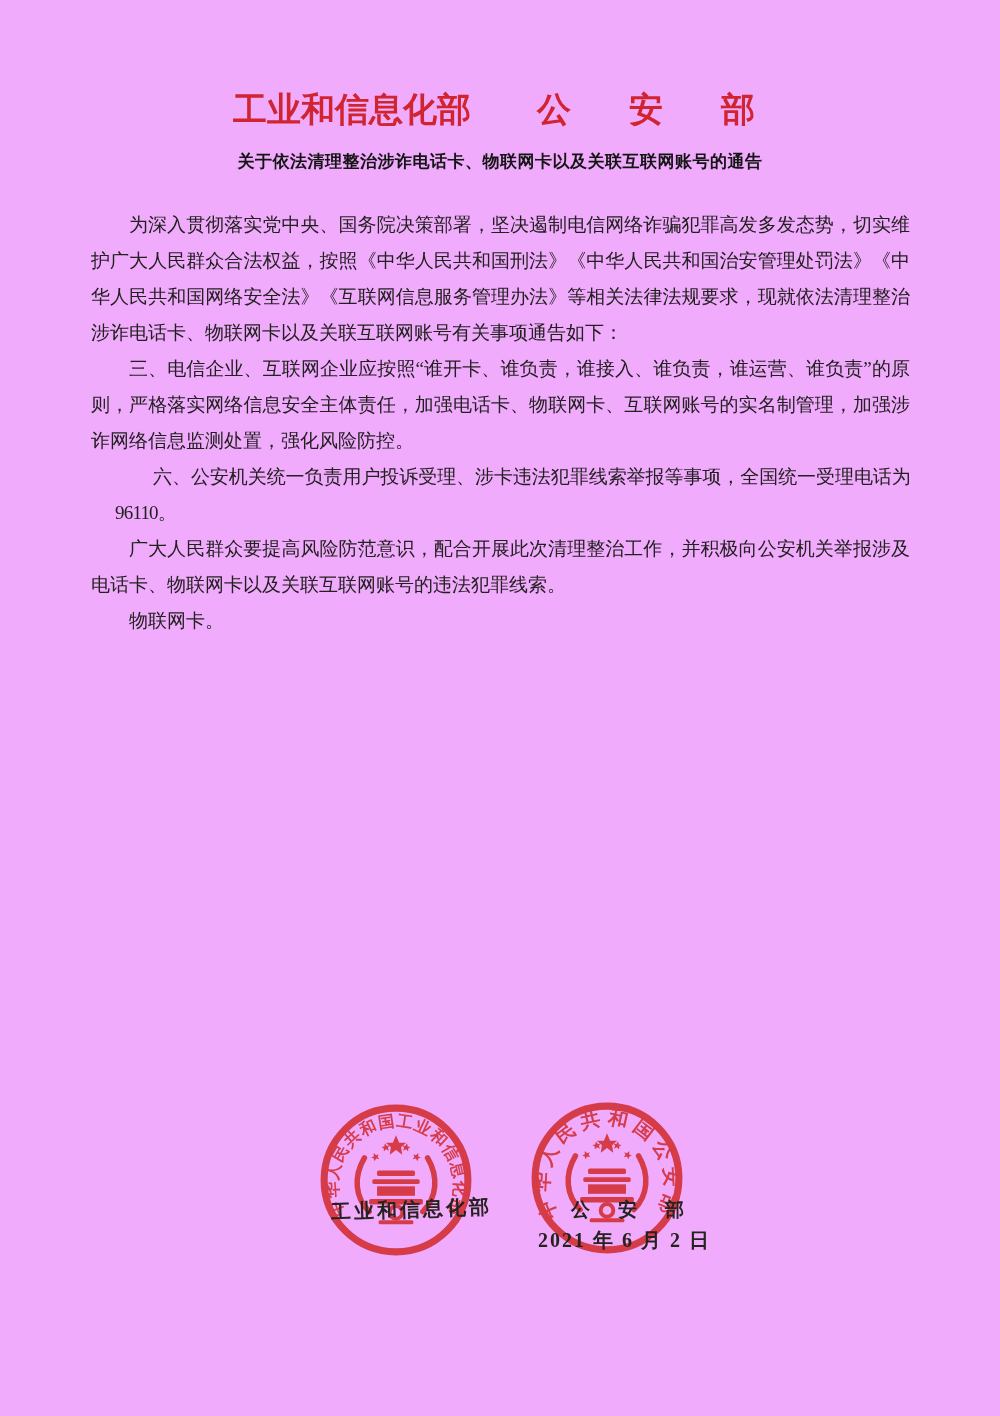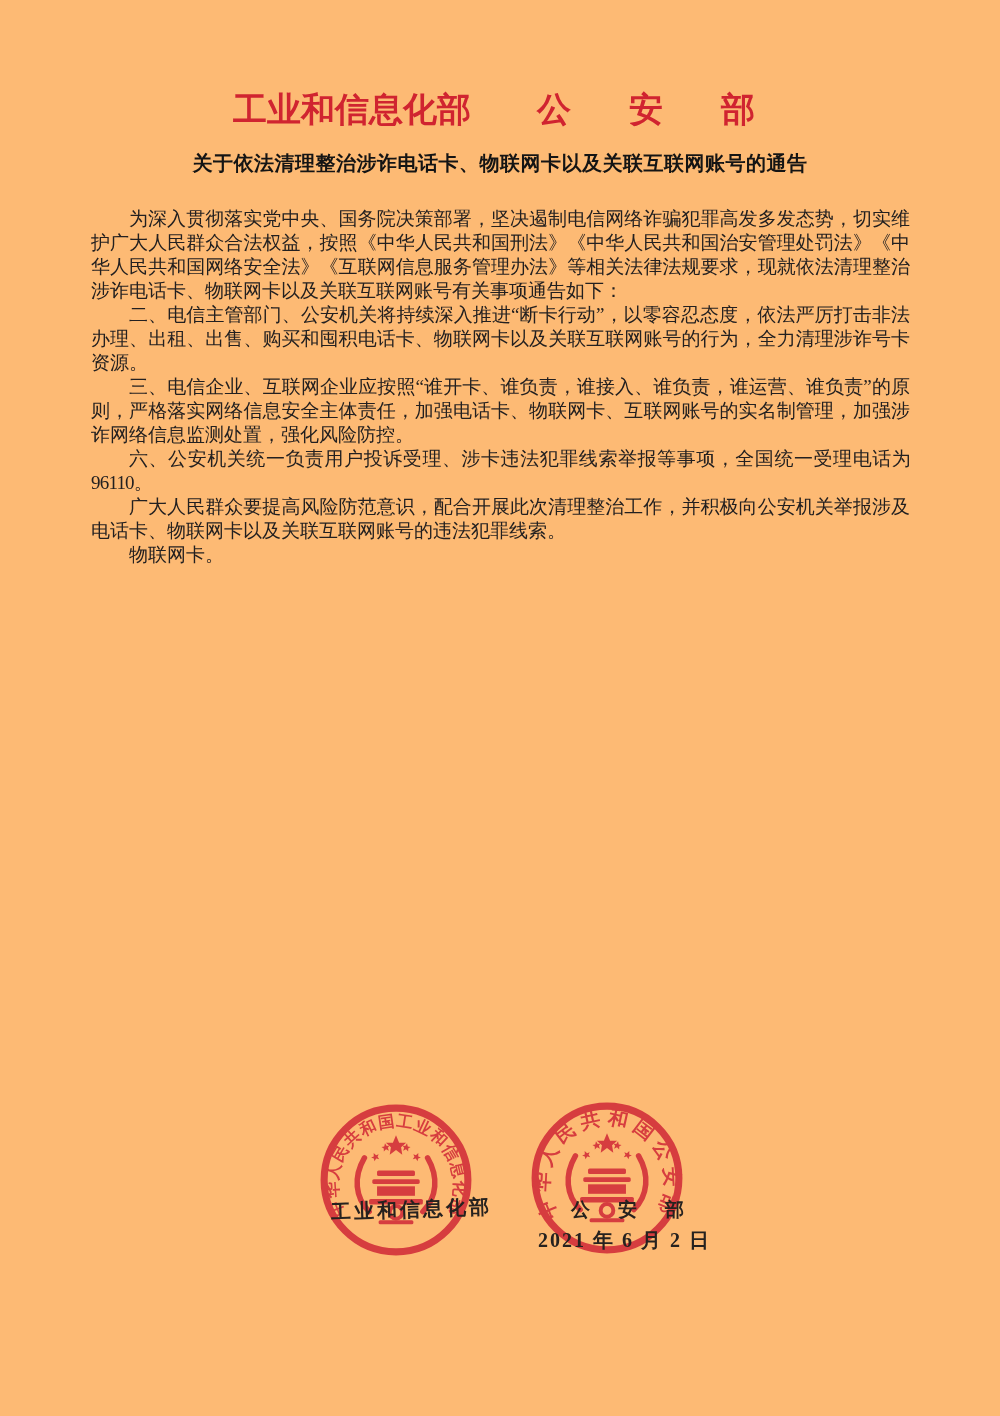--- a/index.html
+++ b/index.html
@@ -1,42 +1,42 @@
 <!DOCTYPE html>
 <html lang="zh"><head>
 <meta charset="utf-8">
 <style>
   html, body { margin: 0; padding: 0; background: #ffffff; }
   .page {
     position: relative;
     width: 1000px;
     height: 1416px;
     margin: 0 auto;
-    background: #fdba74;
+    background: #f0abfc;
     overflow: hidden;
     font-family: "Liberation Serif", "DejaVu Serif", serif;
     color: #1e1c1c;
   }
   .doc-header { position: absolute; top: 90px; left: 0; width: 100%; text-align: center; }
   .ministry-line {
     display: flex; justify-content: center; align-items: baseline; gap: 66px;
     font-size: 34px; font-weight: bold; color: #d02430; line-height: 40px;
   }
   .ministry-2 { letter-spacing: 12px; }
   .doc-title {
-    margin-top: 20px; font-size: 20px; font-weight: bold; color: #141414;
+    margin-top: 20px; font-size: 17px; font-weight: bold; color: #141414;
     letter-spacing: 0.5px;
   }
   .doc-body {
     position: absolute; top: 207px; left: 91px; width: 819px;
-    font-size: 19px; line-height: 24px; text-align: justify;
+    font-size: 19px; line-height: 36px; text-align: justify;
     color: #232020;
   }
   .doc-body p { margin: 0; text-indent: 2em; }
-  .doc-body p.compact { letter-spacing: -0.8px; }
+  .doc-body p.compact { letter-spacing: -0.8px; margin-left: 24px; }
   .seal { position: absolute; width: 158px; height: 158px; z-index: 2; opacity: 0.93; }
   .seal-left  { left: 317px; top: 1101px; }
   .seal-right { left: 528px; top: 1099px; }
   .signer {
     position: absolute; z-index: 3; color: #26221f; white-space: nowrap;
     font-weight: bold;
   }
   .signer-left  { left: 331px; top: 1196px; font-size: 20px; letter-spacing: 3px; transform: rotate(-2deg); }
   .signer-right { left: 571px; top: 1197px; font-size: 19px; letter-spacing: 4.5px; }
   .seal-date {
@@ -52,21 +52,20 @@
   <div class="doc-header">
     <div class="ministry-line">
       <span class="ministry-1">工业和信息化部</span>
       <span class="ministry-2">公　安　部</span>
     </div>
     <div class="doc-title">关于依法清理整治涉诈电话卡、物联网卡以及关联互联网账号的通告</div>
   </div>
 
   <div class="doc-body">
     <p>为深入贯彻落实党中央、国务院决策部署，坚决遏制电信网络诈骗犯罪高发多发态势，切实维护广大人民群众合法权益，按照《中华人民共和国刑法》《中华人民共和国治安管理处罚法》《中华人民共和国网络安全法》《互联网信息服务管理办法》等相关法律法规要求，现就依法清理整治涉诈电话卡、物联网卡以及关联互联网账号有关事项通告如下：</p>
-    <p>二、电信主管部门、公安机关将持续深入推进“断卡行动”，以零容忍态度，依法严厉打击非法办理、出租、出售、购买和囤积电话卡、物联网卡以及关联互联网账号的行为，全力清理涉诈号卡资源。</p>
     <p>三、电信企业、互联网企业应按照“谁开卡、谁负责，谁接入、谁负责，谁运营、谁负责”的原则，严格落实网络信息安全主体责任，加强电话卡、物联网卡、互联网账号的实名制管理，加强涉诈网络信息监测处置，强化风险防控。</p>
     <p class="compact">六、公安机关统一负责用户投诉受理、涉卡违法犯罪线索举报等事项，全国统一受理电话为 96110。</p>
     <p>广大人民群众要提高风险防范意识，配合开展此次清理整治工作，并积极向公安机关举报涉及电话卡、物联网卡以及关联互联网账号的违法犯罪线索。</p>
     <p>物联网卡。</p>
   </div>
 
   <svg class="seal seal-left" viewBox="0 0 200 200" aria-hidden="true">
     <defs>
       <path id="star5" d="M0,-10 L2.94,-3.09 L9.51,-3.09 L4.76,1.18 L5.88,8.09 L0,3.82 L-5.88,8.09 L-4.76,1.18 L-9.51,-3.09 L-2.94,-3.09 Z"></path>
       <path id="arcL" d="M 34,140 A 74,74 0 1 1 166,140" fill="none"></path>

